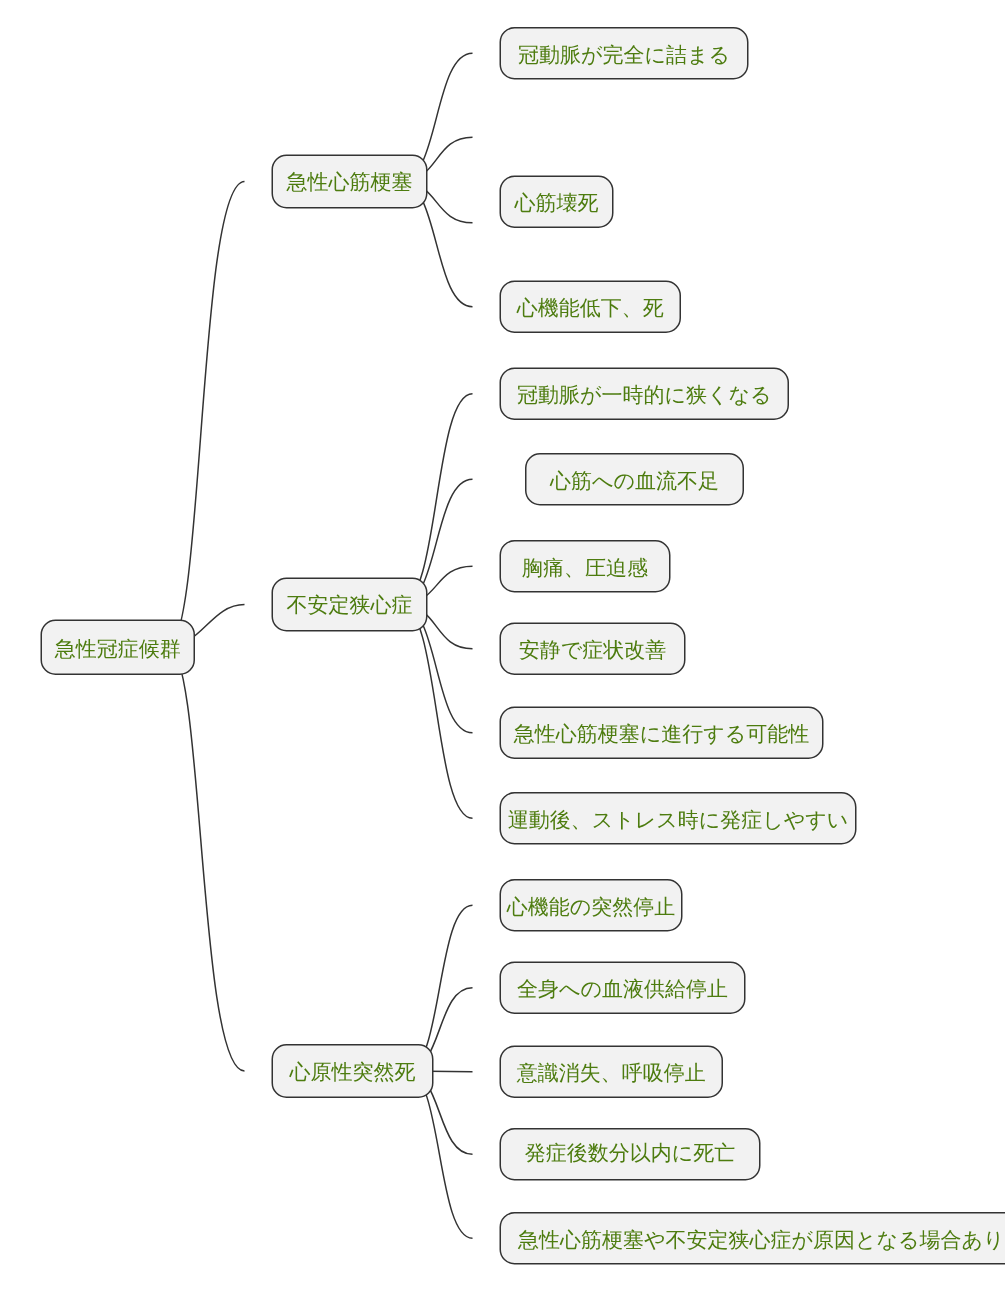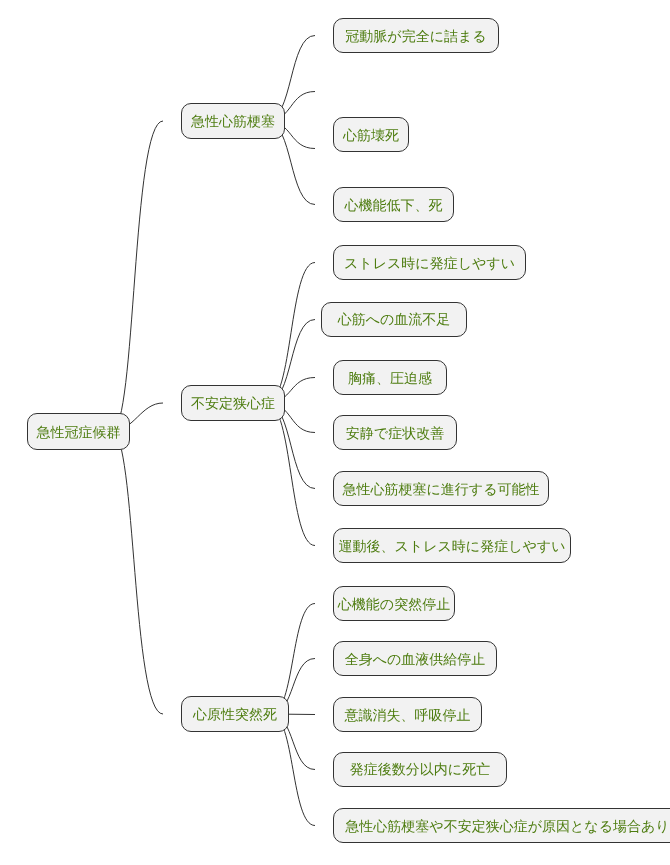--- a/index.html
+++ b/index.html
@@ -74,22 +74,22 @@
   <div class="node" style="left:9px; top:413px; width:103px; height:37px;">急性冠症候群</div>
 
   <div class="node" style="left:163px; top:103px; width:104px; height:36px;">急性心筋梗塞</div>
   <div class="node" style="left:163px; top:385px; width:104px; height:36px;">不安定狭心症</div>
   <div class="node" style="left:163px; top:696px; width:108px; height:36px;">心原性突然死</div>
 
   <div class="node" style="left:315px; top:18px; width:166px; height:35px;">冠動脈が完全に詰まる</div>
   <div class="node" style="left:315px; top:117px; width:76px; height:35px;">心筋壊死</div>
   <div class="node" style="left:315px; top:187px; width:121px; height:35px;">心機能低下、死</div>
 
-  <div class="node" style="left:315px; top:245px; width:193px; height:35px;">ストレス時に発症しやすい</div>
-  <div class="node" style="left:303px; top:302px; width:146px; height:35px;font-family:Liberation Serif, serif;">心筋への血流不足</div>
+  <div class="node" style="left:315px; top:245px; width:193px; height:35px;">冠動脈が一時的に狭くなる</div>
+  <div class="node" style="left:332px; top:302px; width:146px; height:35px;">心筋への血流不足</div>
   <div class="node" style="left:315px; top:360px; width:114px; height:35px;">胸痛、圧迫感</div>
   <div class="node" style="left:315px; top:415px; width:124px; height:35px;">安静で症状改善</div>
   <div class="node" style="left:315px; top:471px; width:216px; height:35px;">急性心筋梗塞に進行する可能性</div>
   <div class="node" style="left:315px; top:528px; width:238px; height:35px;">運動後、ストレス時に発症しやすい</div>
 
   <div class="node" style="left:315px; top:586px; width:122px; height:35px;">心機能の突然停止</div>
   <div class="node" style="left:315px; top:641px; width:164px; height:35px;">全身への血液供給停止</div>
   <div class="node" style="left:315px; top:697px; width:149px; height:35px;border-radius:10px;">意識消失、呼吸停止</div>
   <div class="node" style="left:315px; top:752px; width:174px; height:35px;font-family:Liberation Mono, monospace;">発症後数分以内に死亡</div>
   <div class="node" style="left:315px; top:808px; width:349px; height:35px;">急性心筋梗塞や不安定狭心症が原因となる場合あり</div>

